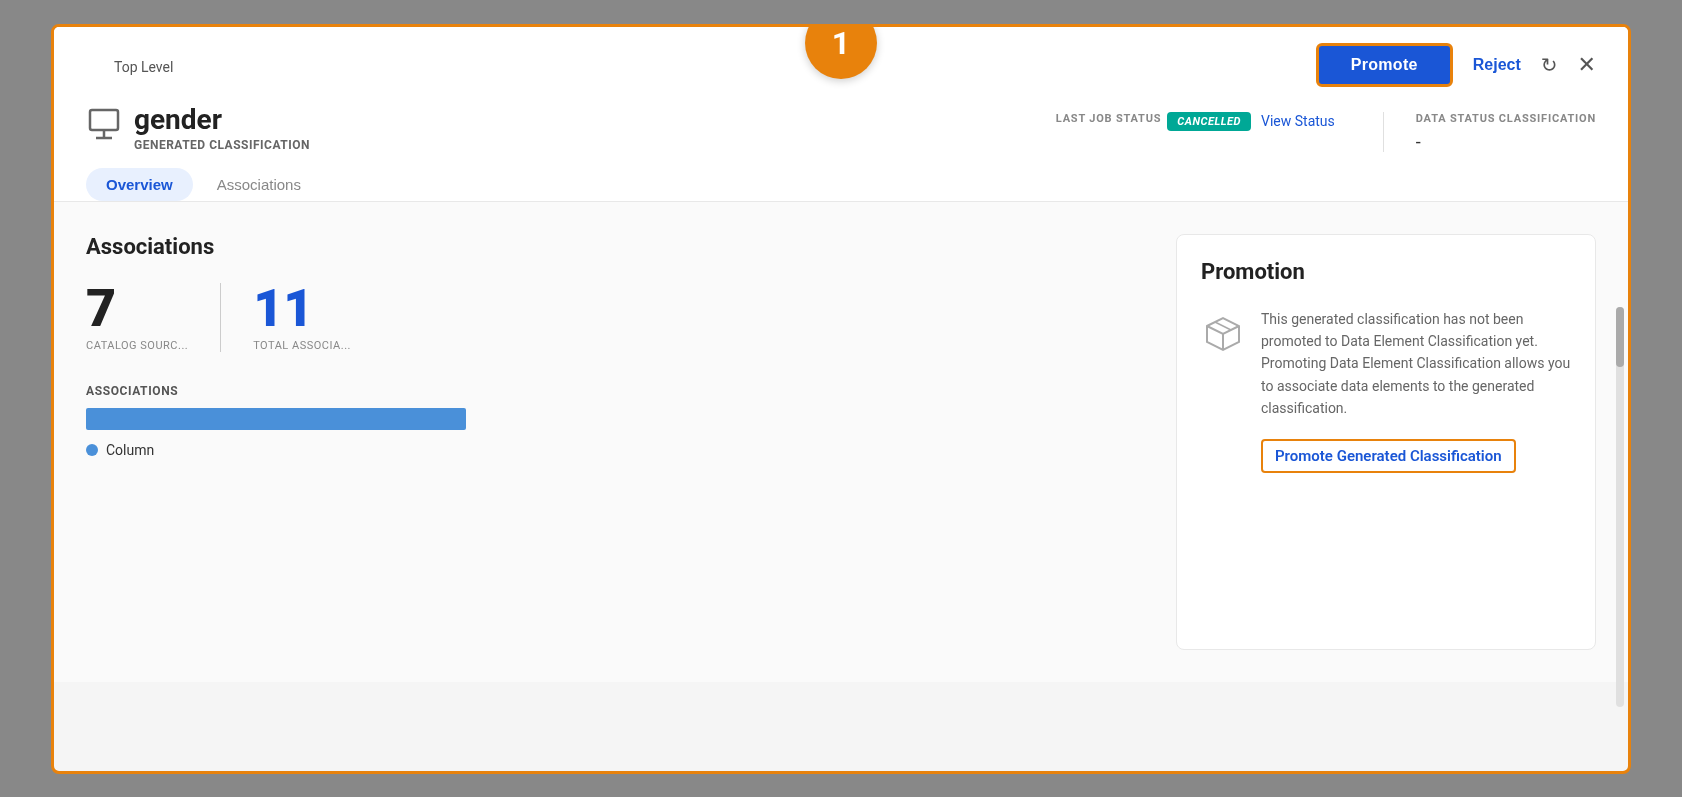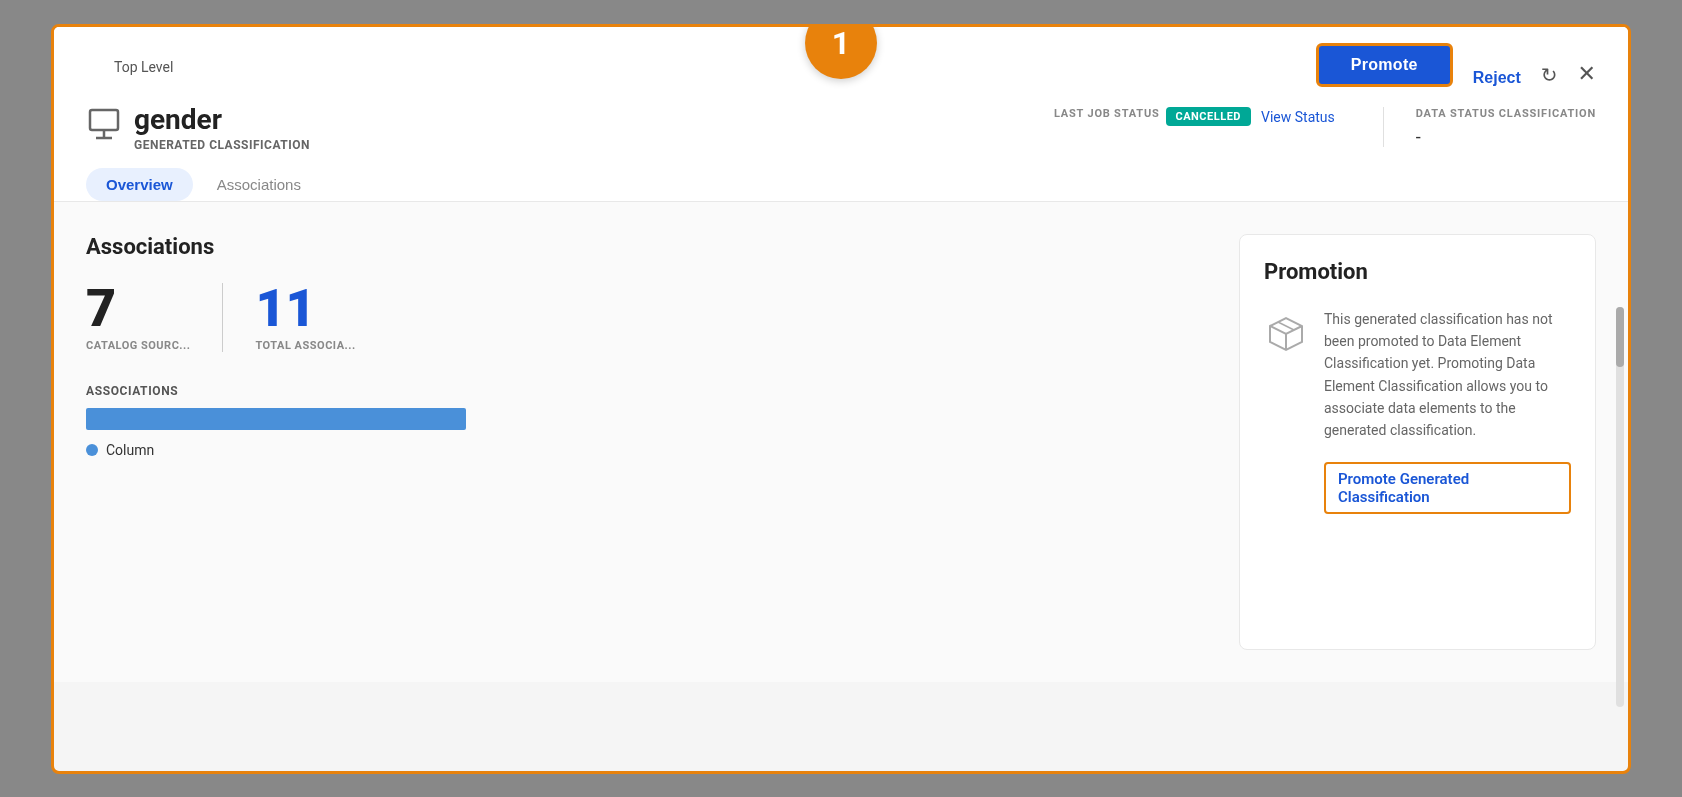--- a/index.html
+++ b/index.html
@@ -48,21 +48,21 @@
       align-items: center;
       justify-content: center;
       color: #fff;
       font-size: 32px;
       font-weight: bold;
       box-shadow: 0 2px 8px rgba(0,0,0,0.2);
       z-index: 10;
     }
     .header-actions {
       display: flex;
-      align-items: flex-end;
+      align-items: center;
       gap: 20px;
     }
     .promote-btn {
       background: #1a56d6;
       color: #fff;
       border: 3px solid #e8820c;
       border-radius: 6px;
       padding: 10px 32px;
       font-size: 16px;
       font-weight: 600;
@@ -88,21 +88,21 @@
       background: none;
       border: none;
       cursor: pointer;
       font-size: 22px;
       color: #555;
       font-weight: 300;
     }
     
     .entity-row {
       display: flex;
-      align-items: center;
+      align-items: flex-end;
       justify-content: space-between;
       padding: 16px 32px 0 32px;
       background: #fff;
     }
     .entity-left {
       display: flex;
       align-items: center;
       gap: 12px;
     }
     .entity-icon {
@@ -142,20 +142,21 @@
       gap: 10px;
     }
     .cancelled-badge {
       background: #00a896;
       color: #fff;
       font-size: 11px;
       font-weight: 700;
       padding: 3px 10px;
       border-radius: 4px;
       letter-spacing: 0.5px;
+      font-style: italic;
     }
     .view-status-link {
       color: #1a56d6;
       font-size: 14px;
       cursor: pointer;
       text-decoration: none;
     }
     .data-element-section {
       display: flex;
       flex-direction: column;
@@ -196,21 +197,21 @@
       display: flex;
       padding: 32px;
       gap: 40px;
       background: #fafafa;
       min-height: 480px;
     }
     .left-panel {
       flex: 1;
     }
     .right-panel {
-      width: 357px;
+      width: 420px;
       background: #fff;
       border-radius: 8px;
       padding: 24px;
       border: 1px solid #e8e8e8;
     }
     .section-title {
       font-size: 22px;
       font-weight: 700;
       color: #222;
       margin-bottom: 24px;
@@ -235,21 +236,21 @@
       font-size: 52px;
       font-weight: 900;
       color: #222;
       line-height: 1;
     }
     .stat-number.blue {
       color: #1a56d6;
     }
     .stat-sublabel {
       font-size: 11px;
-      font-weight: 700;
+      font-weight: 400;
       color: #888;
       letter-spacing: 0.5px;
       margin-top: 4px;
     }
     .associations-section-label {
       font-size: 12px;
       font-weight: 700;
       color: #555;
       letter-spacing: 0.6px;
       margin-bottom: 10px;

